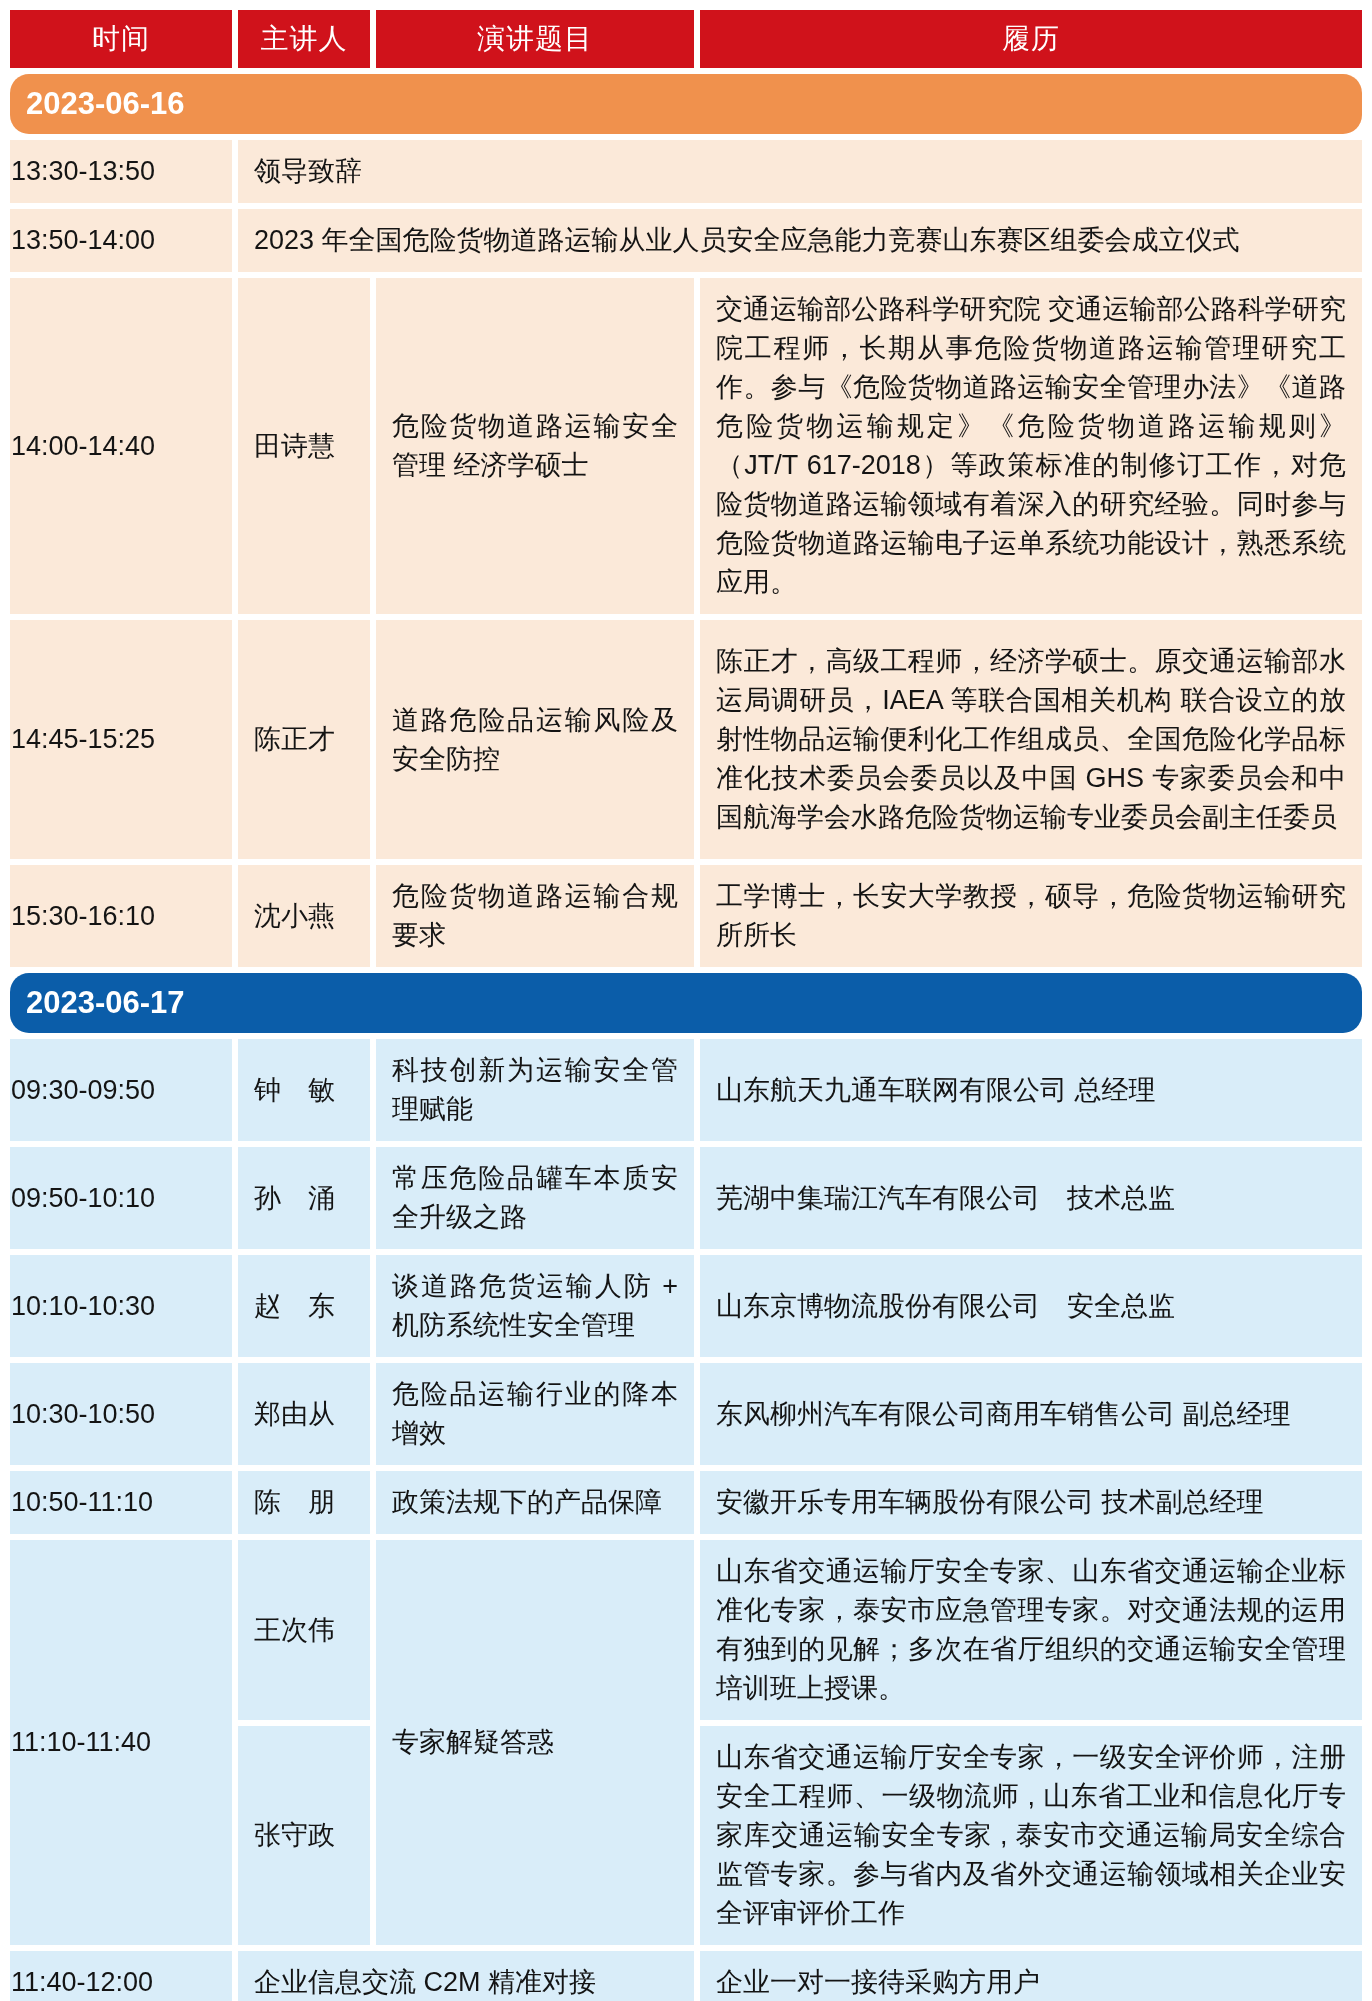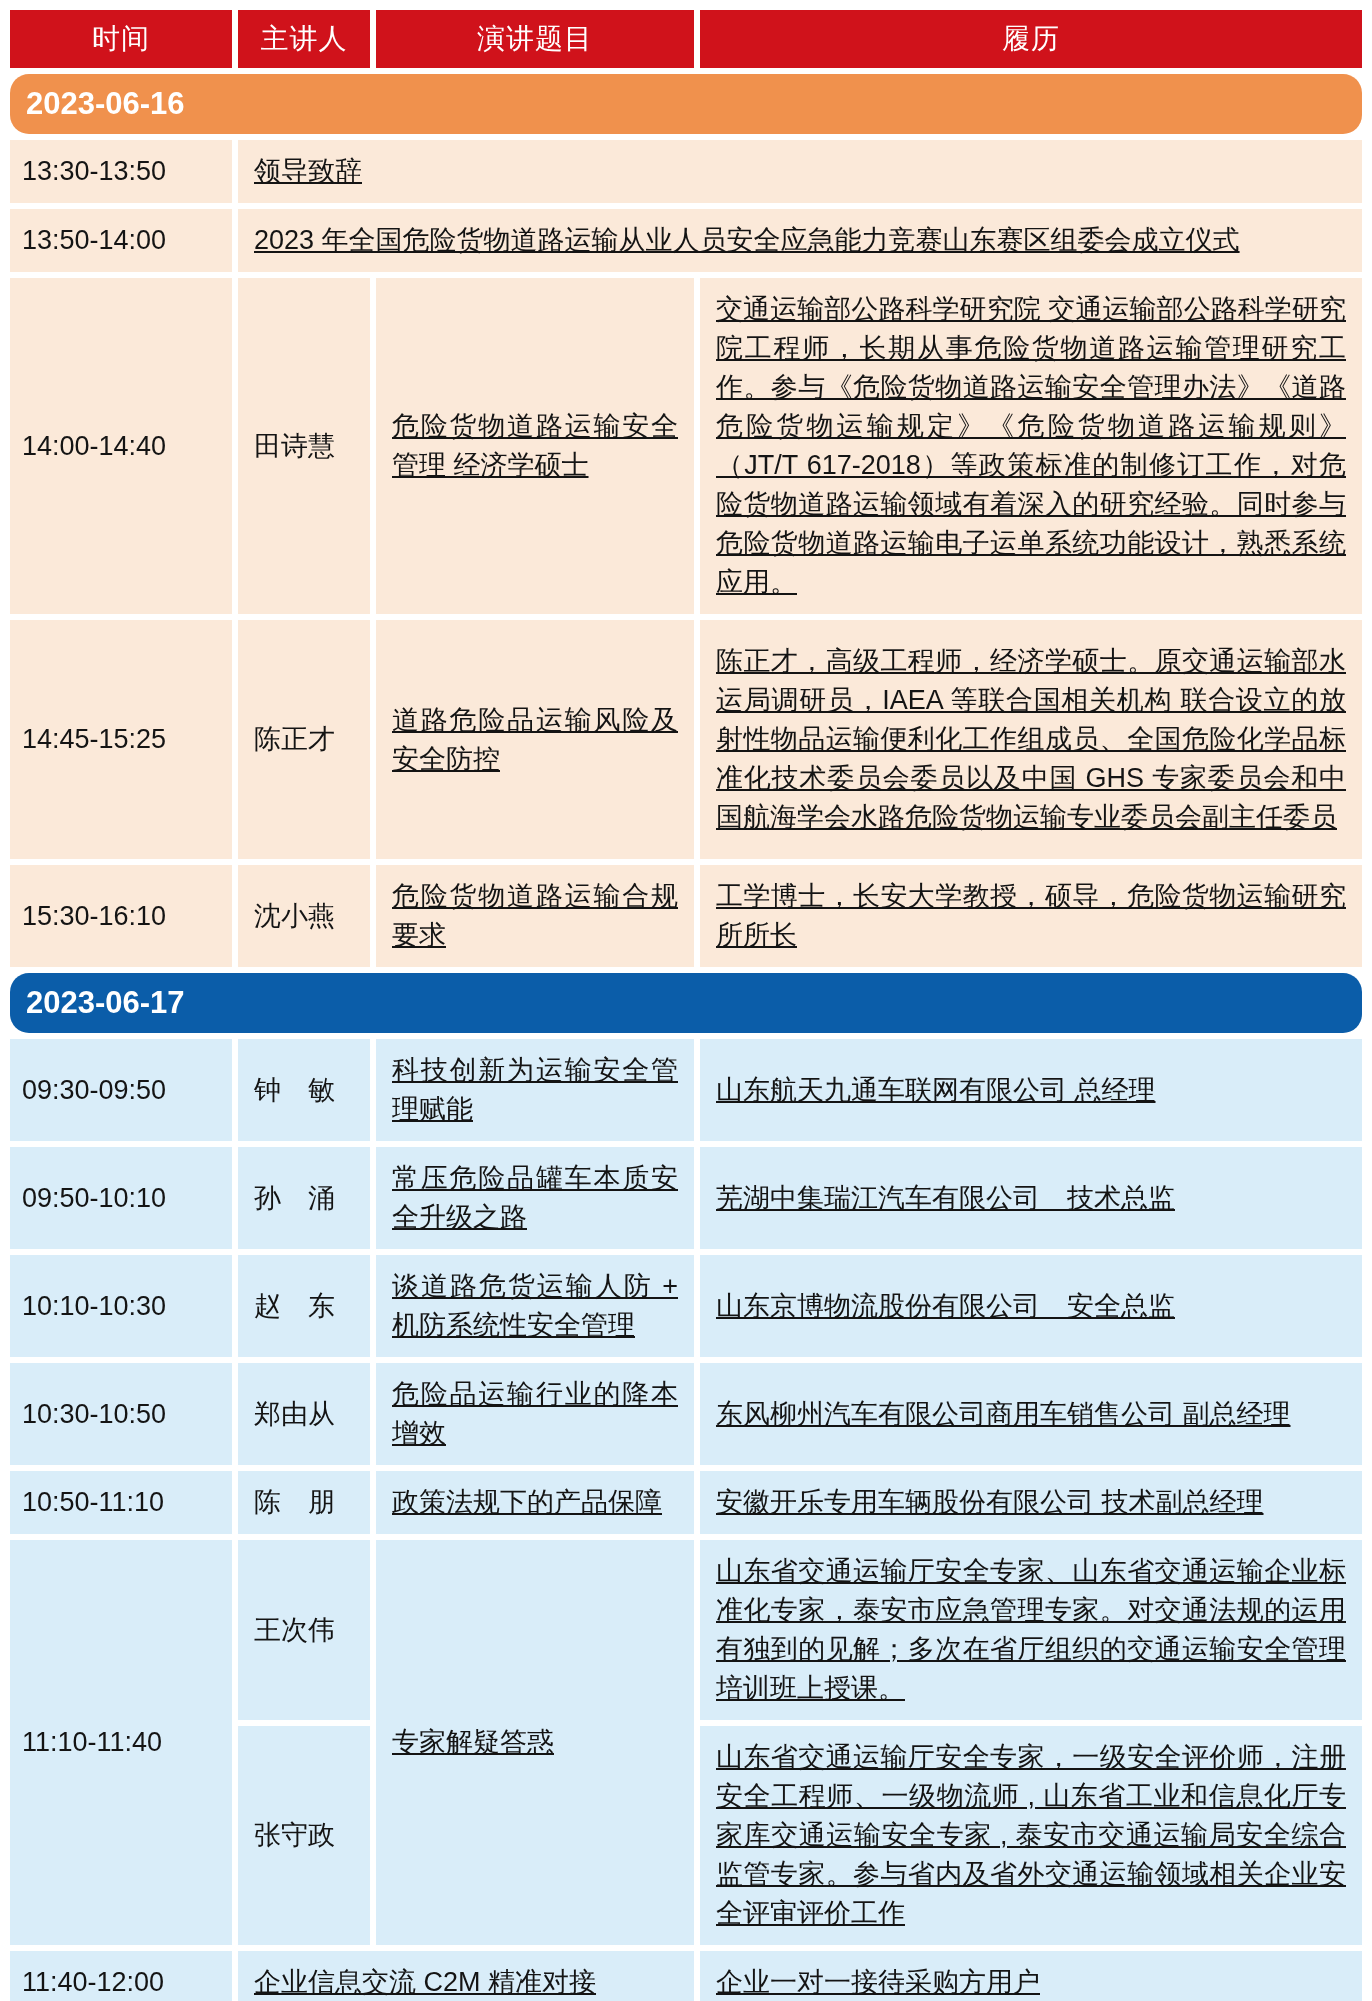--- a/index.html
+++ b/index.html
@@ -27,22 +27,22 @@
   }
   td.section-bar.orange{background:var(--orange);}
   td.section-bar.blue{background:var(--blue);margin-top:12px;}
   td.cell{
     font-size:27px;line-height:39px;vertical-align:middle;
     padding:12px 16px;color:var(--ink);text-align:left;
     word-break:break-word;
   }
   td.cream{background:var(--cream);}
   td.lightblue{background:var(--lightblue);}
-  td.time{padding-left:12px;white-space:nowrap;}
-  td.bio,td.content,td.title{text-align:justify;text-decoration:underline;}
+  td.time{padding-left:1px;white-space:nowrap;}
+  td.bio,td.content,td.title{text-align:justify;}
   td.pad-tall{padding-top:22px;padding-bottom:22px;margin-left:32px;}
 </style>
 </head>
 <body>
 
 <table class="schedule">
   <colgroup>
     <col style="width:222px">
       <col style="width:132px">
       <col style="width:318px">

